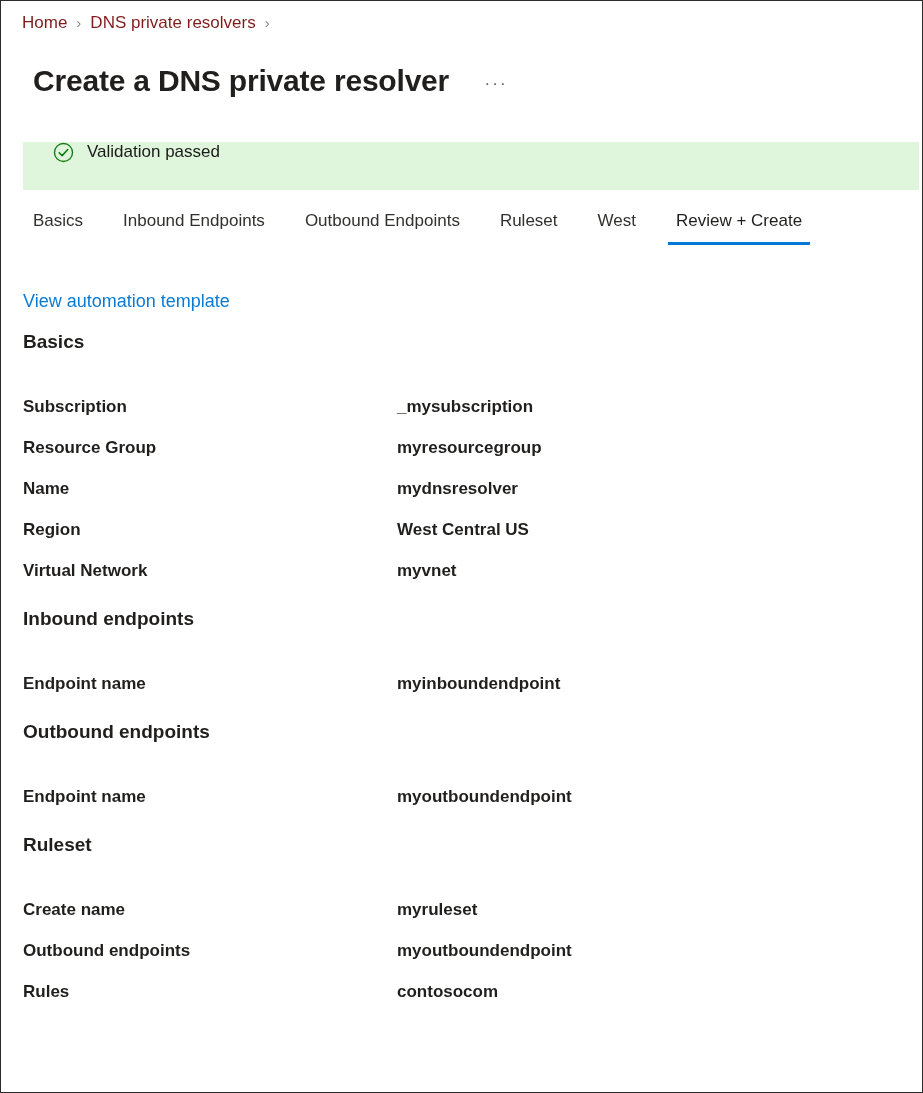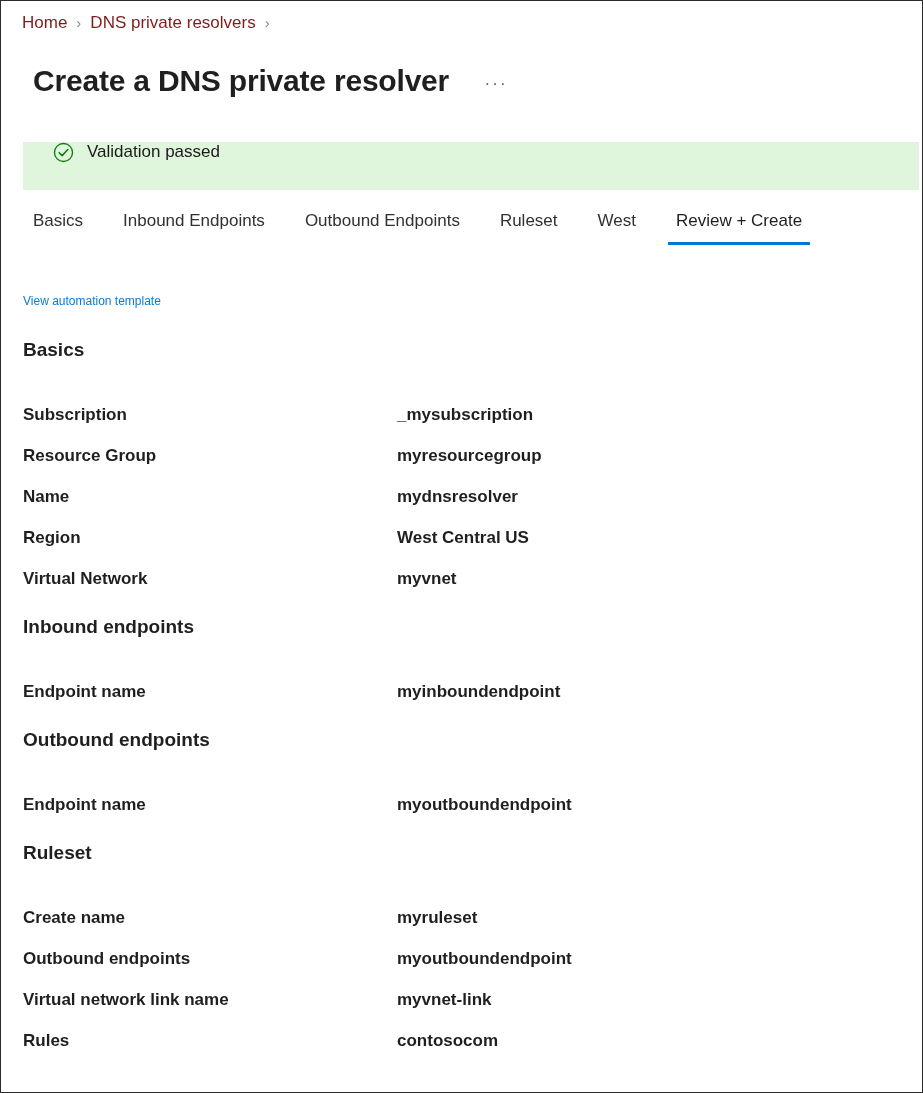--- a/index.html
+++ b/index.html
@@ -144,25 +144,25 @@
 
   
   .content {
     position: absolute;
     left: 22px;
     top: 290px;
     width: 880px;
   }
   .automation-link {
     display: inline-block;
-    font-size: 12px;
+    font-size: 18px;
     color: #0a7bd4;
     text-decoration: none;
     cursor: pointer;
-    margin-bottom: 30px;
+    margin-bottom: 18px;
   }
 
   .section { margin-bottom: 0; }
   .section-heading {
     font-size: 19px;
     font-weight: 700;
     color: #201f1e;
     margin: 0 0 22px 0;
     line-height: 24px;
   }
@@ -272,23 +272,19 @@
       <h2 class="section-heading">Ruleset</h2>
       <div class="kv-row">
         <div class="kv-label">Create name</div>
         <div class="kv-value">myruleset</div>
       </div>
       <div class="kv-row">
         <div class="kv-label">Outbound endpoints</div>
         <div class="kv-value">myoutboundendpoint</div>
       </div>
       <div class="kv-row">
-        <div class="kv-label">Virtual network link name</div>
-        <div class="kv-value">myvnet-link</div>
-      </div>
-      <div class="kv-row">
         <div class="kv-label">Rules</div>
         <div class="kv-value">contosocom</div>
       </div>
     </div>
 
   </div>
 </div>
 
 </body></html>

